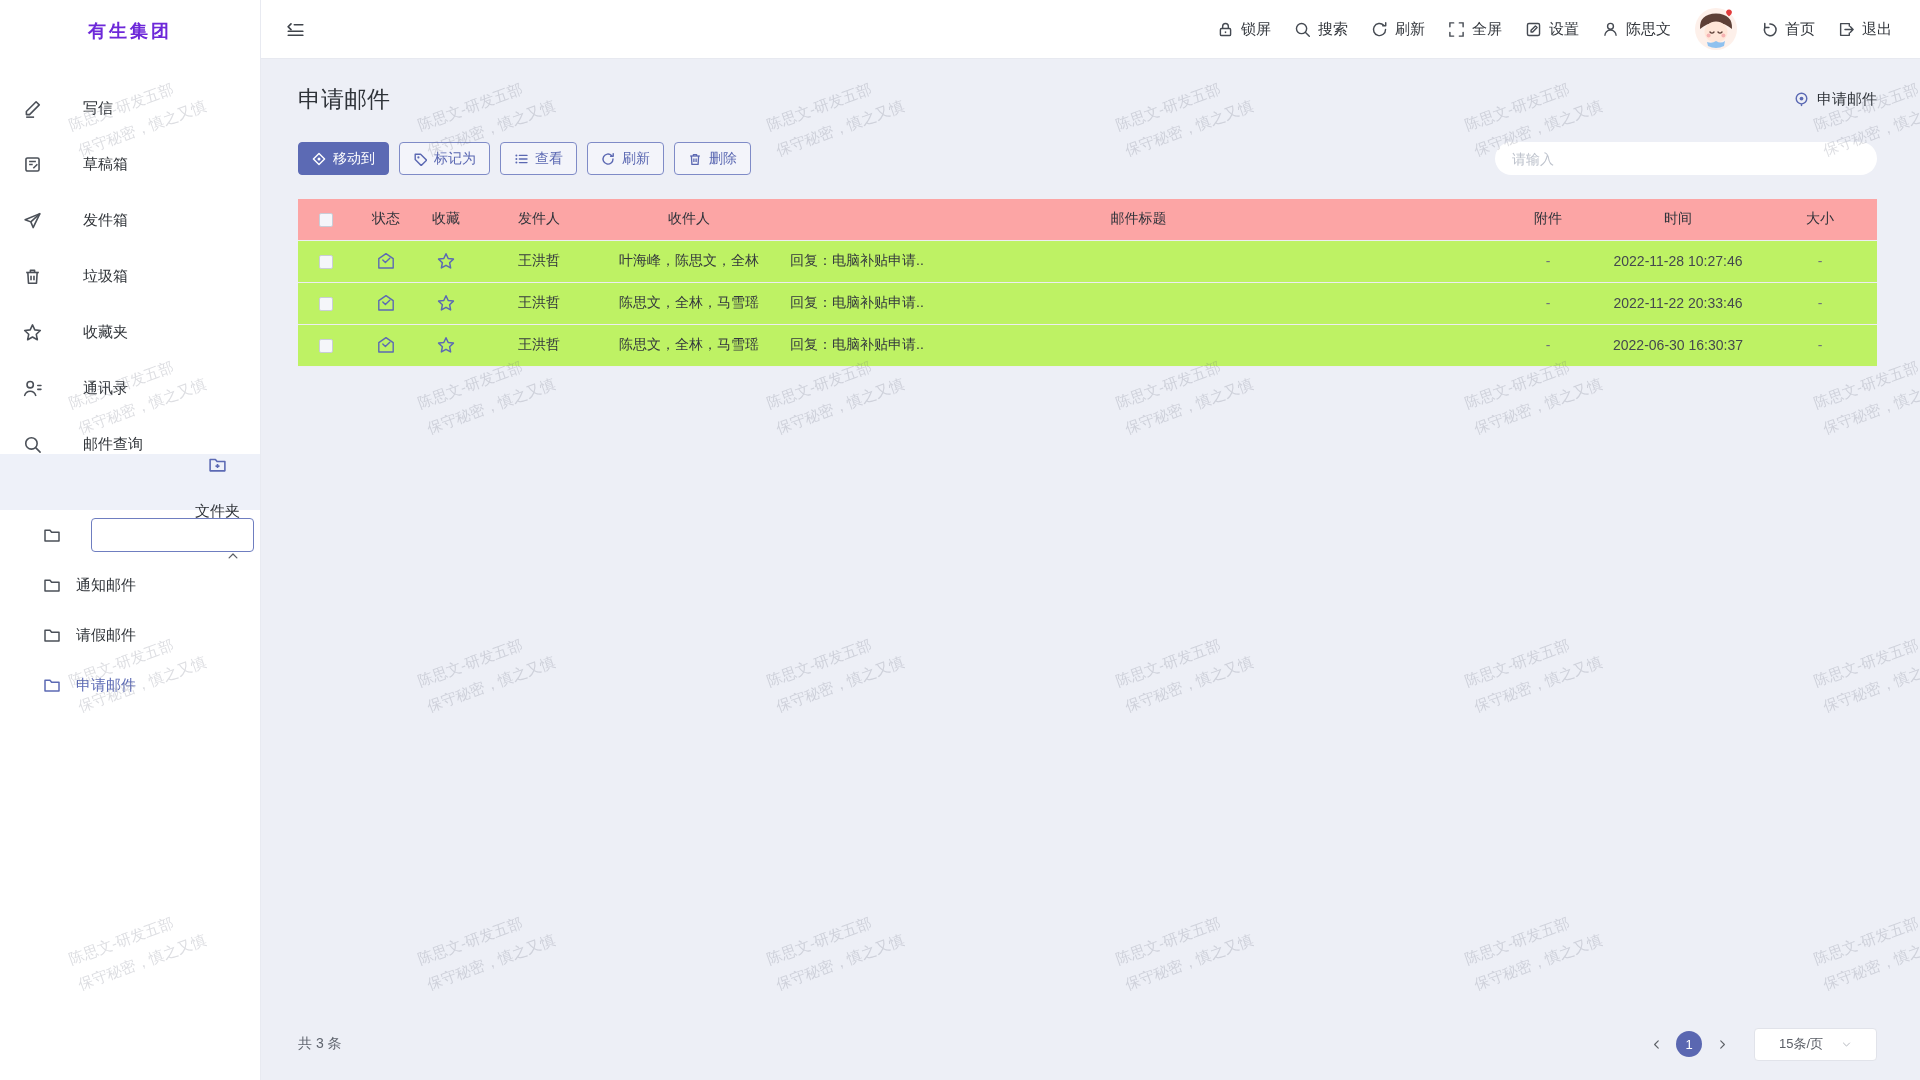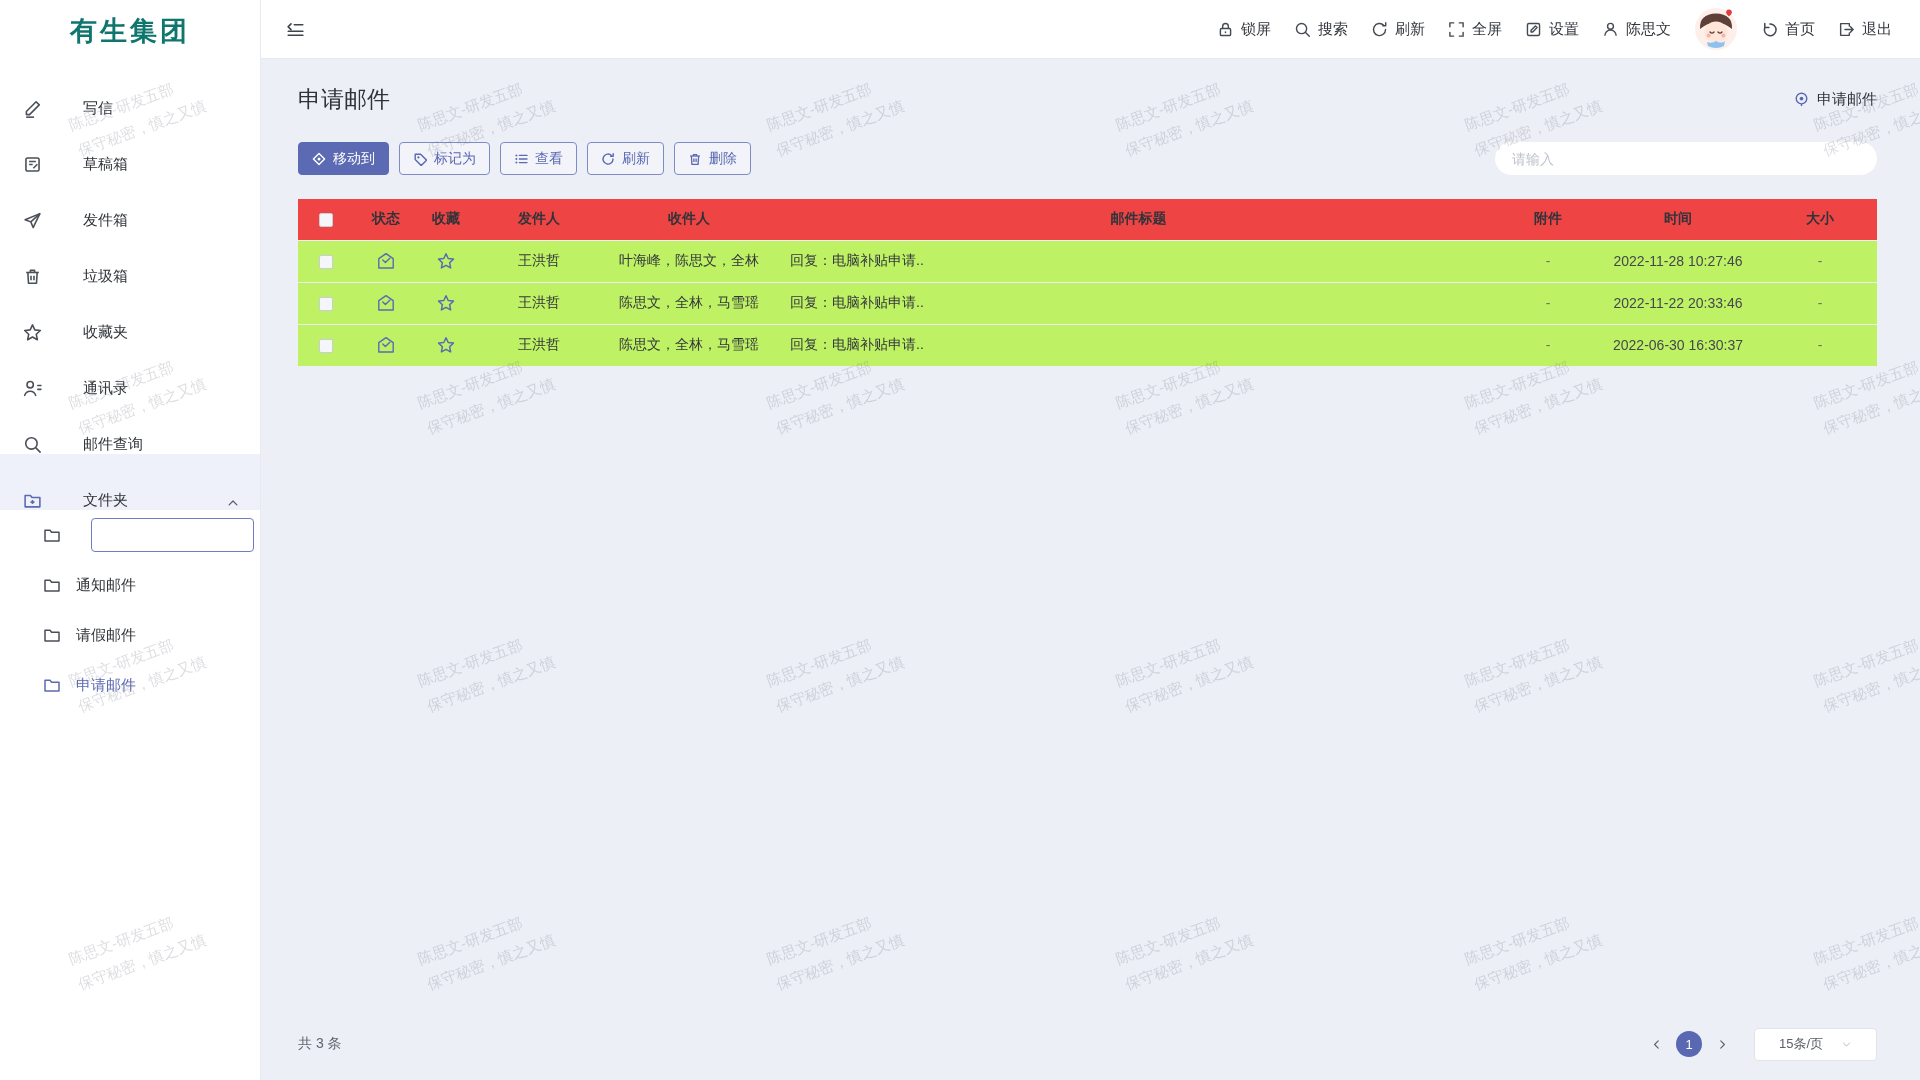--- a/index.html
+++ b/index.html
@@ -4,27 +4,27 @@
 <style>
   * { margin:0; padding:0; box-sizing:border-box; }
   html,body { width:1920px; height:1080px; overflow:hidden;
     font-family:"Liberation Sans","DejaVu Sans",sans-serif; background:#fff; }
   .app { display:flex; width:100%; height:100%; }
 
   
   .sidebar { width:261px; flex-shrink:0; background:#fff; border-right:1px solid #e8eaf1;
     display:flex; flex-direction:column; }
   .logo { height:62px; display:flex; align-items:center; justify-content:center;
-    font-size:27px; font-weight:700; color:#0f766e; letter-spacing:3px; }
+    font-size:18px; font-weight:700; color:#6d28d9; letter-spacing:3px; }
   .nav-item { height:56px; display:flex; align-items:flex-end; padding:0 20px 0 22px;
     font-size:15px; color:#2f3338; cursor:pointer;gap:28px; }
   .nav-ic { width:20px; height:20px; margin-right:13px; color:#4b5058;
     display:flex; align-items:center; justify-content:center; flex-shrink:0; }
   .nav-ic svg { width:19px; height:19px; }
-  .folder-header { background:#eef1f9; }
+  .folder-header { background:#eef1f9;flex-direction:column; }
   .folder-header .nav-ic { color:#5c6ab4; }
   .folder-chevron { margin-left:auto; color:#5a5e66; display:flex; }
   .folder-chevron svg { width:14px; height:14px; }
   .sub-item { height:50px; display:flex; align-items:center; padding-left:43px;
     font-size:15px; color:#2f3338; cursor:pointer; }
   .sub-ic { width:18px; height:18px; margin-right:15px; color:#4b5058; display:flex; flex-shrink:0;}
   .sub-ic svg { width:18px; height:18px; }
   .sub-item.active { color:#5c6ab4; }
   .sub-item.active .sub-ic { color:#5c6ab4; }
   .folder-input { width:163px; height:34px; border:1px solid #6f7ec0; border-radius:4px;
@@ -54,22 +54,22 @@
   .btn svg { width:14px; height:14px; }
   .btn + .btn { margin-left:10px; }
   .btn-primary { background:#5c6ab4; color:#fff; border:1px solid #5c6ab4; }
   .btn-outline { background:#f3f4fa; color:#5b68b2; border:1px solid #7f8bc7; }
   .search-input { margin-left:auto; width:382px; height:33px; border:none; border-radius:17px;
     padding:0 17px; font-size:14px; color:#333; background:#fff; outline:none; }
   .search-input::placeholder { color:#bdc2cc; }
 
   .mail-table { margin-top:24px; border-collapse:collapse; table-layout:fixed;
     width:1579px; background:#fff; }
-  .mail-table thead th { background:#ef4444; height:41px; font-size:14px; color:#2f333a;
-    font-weight:700; text-align:center; padding:0; }
+  .mail-table thead th { background:#fca5a5; height:41px; font-size:14px; color:#2f333a;
+    font-weight:400; text-align:center; padding:0; }
   .mail-table tbody td { height:42px; font-size:14px; color:#33373d; text-align:center;
     border-top:1px solid #ededf2; padding:0; background:#bef264; }
   .mail-table tbody tr:last-child td { border-bottom:1px solid #ededf2; }
   .cell-subject { text-align:left !important; padding-left:16px !important; }
   .cell-dash { color:#6f737a !important; }
   .cell-time { color:#44484e !important; }
   .row-icon { color:#5c6ab4; display:inline-flex; vertical-align:middle; }
   .row-icon svg { width:18px; height:18px; }
   .cb { width:14px; height:14px; border:1px solid #c9cdd7; border-radius:2px;
     background:#f5f6fa; display:inline-block; vertical-align:middle; cursor:pointer; }

